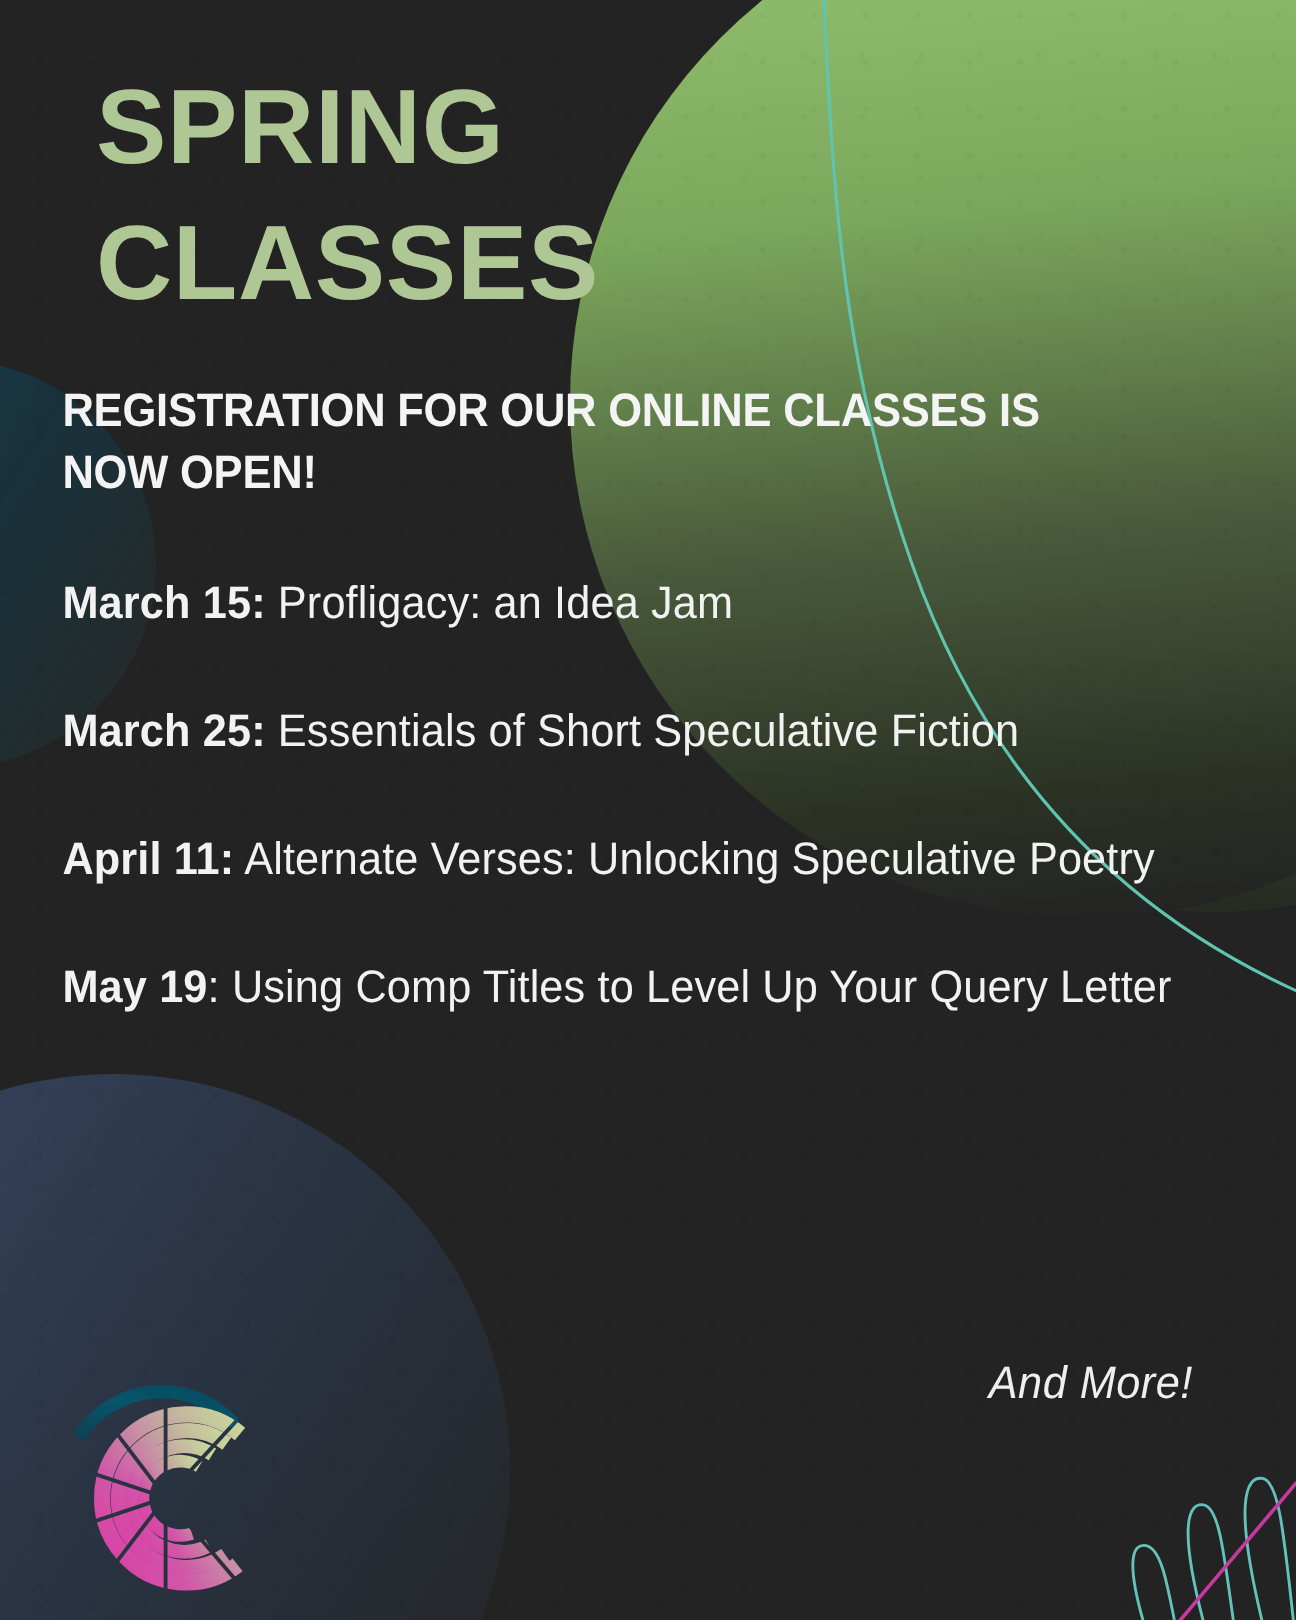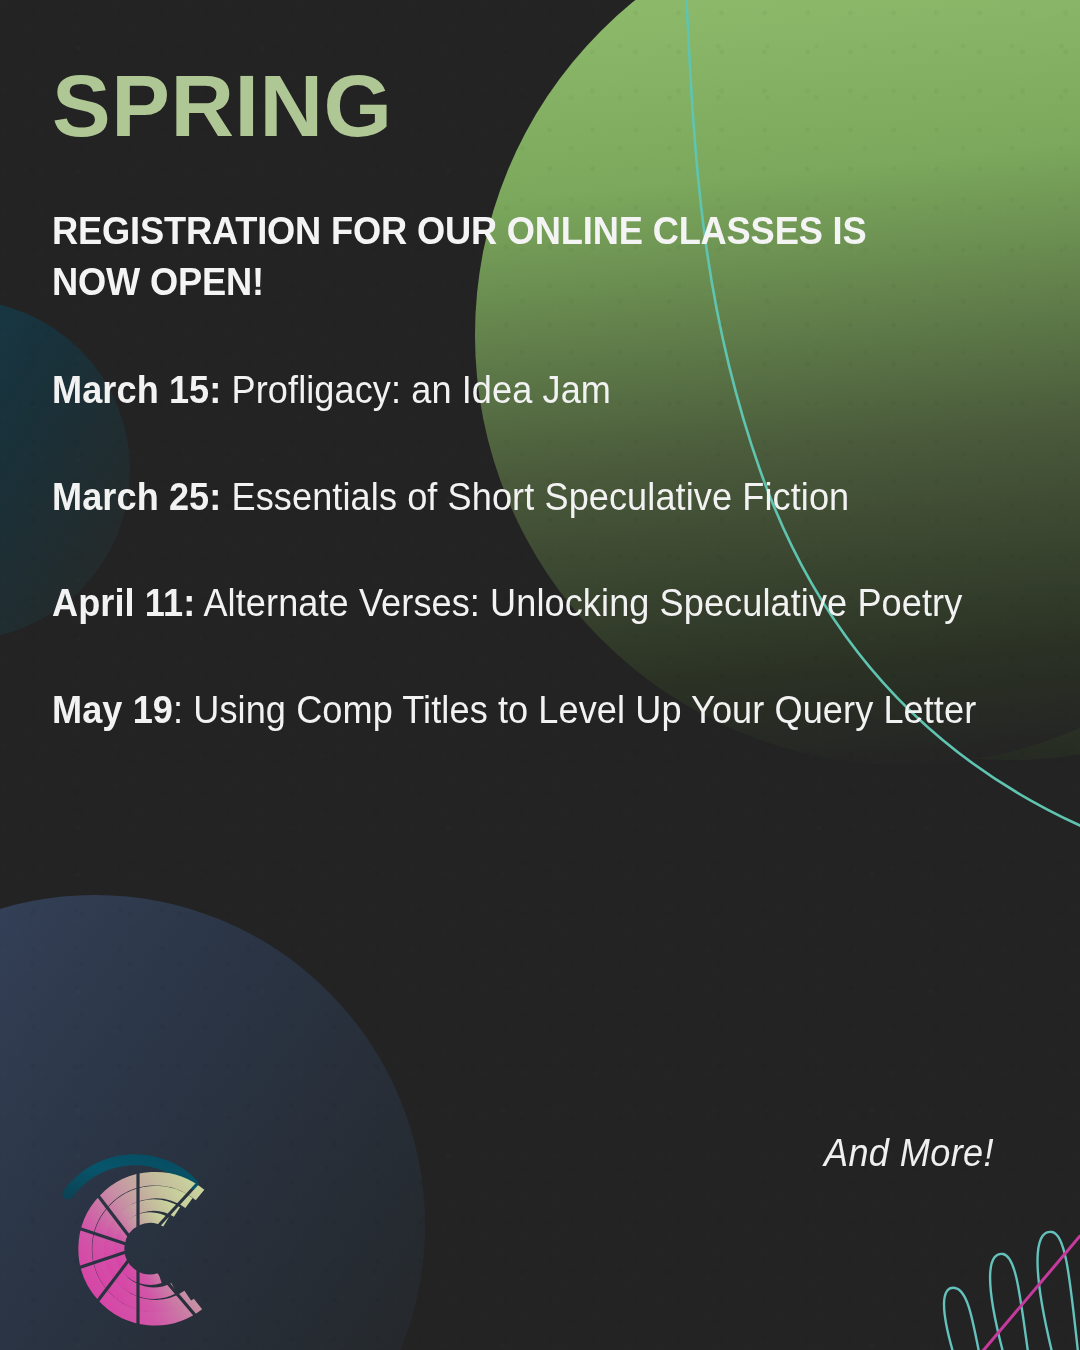--- a/index.html
+++ b/index.html
@@ -49,20 +49,21 @@
 
   .title {
     font-family:"Liberation Sans", sans-serif;
     font-weight:bold;
     font-size:88px;
     line-height:1.28;
     letter-spacing:.5px;
     color:#AFC795;
     text-transform:uppercase;
     margin-top:4px;
+    margin-left:28px;
   }
   .title .line { display:block; }
 
   .subtitle {
     font-family:"Liberation Sans", sans-serif;
     font-weight:bold;
     font-size:39px;
     line-height:1.33;
     letter-spacing:-.2px;
     color:#F4F4F4;
@@ -171,20 +172,21 @@
 
     <path d="M 1080 1236 L 982 1352" fill="none" stroke="#C63A9E" stroke-width="3" stroke-linecap="round"></path>
   </svg>
 
   <div id="grain"></div>
 
   <div id="content">
 
     <h1 class="title">
       <span class="line">SPRING</span>
+      <span class="line">CLASSES</span>
     </h1>
 
     <h2 class="subtitle">Registration for our online classes is now open!</h2>
 
     <div class="class-list">
 
       <p class="class-item">
         <span class="date">March 15</span><span class="sep">:</span>
         <span class="name">Profligacy: an Idea Jam</span>
       </p>

